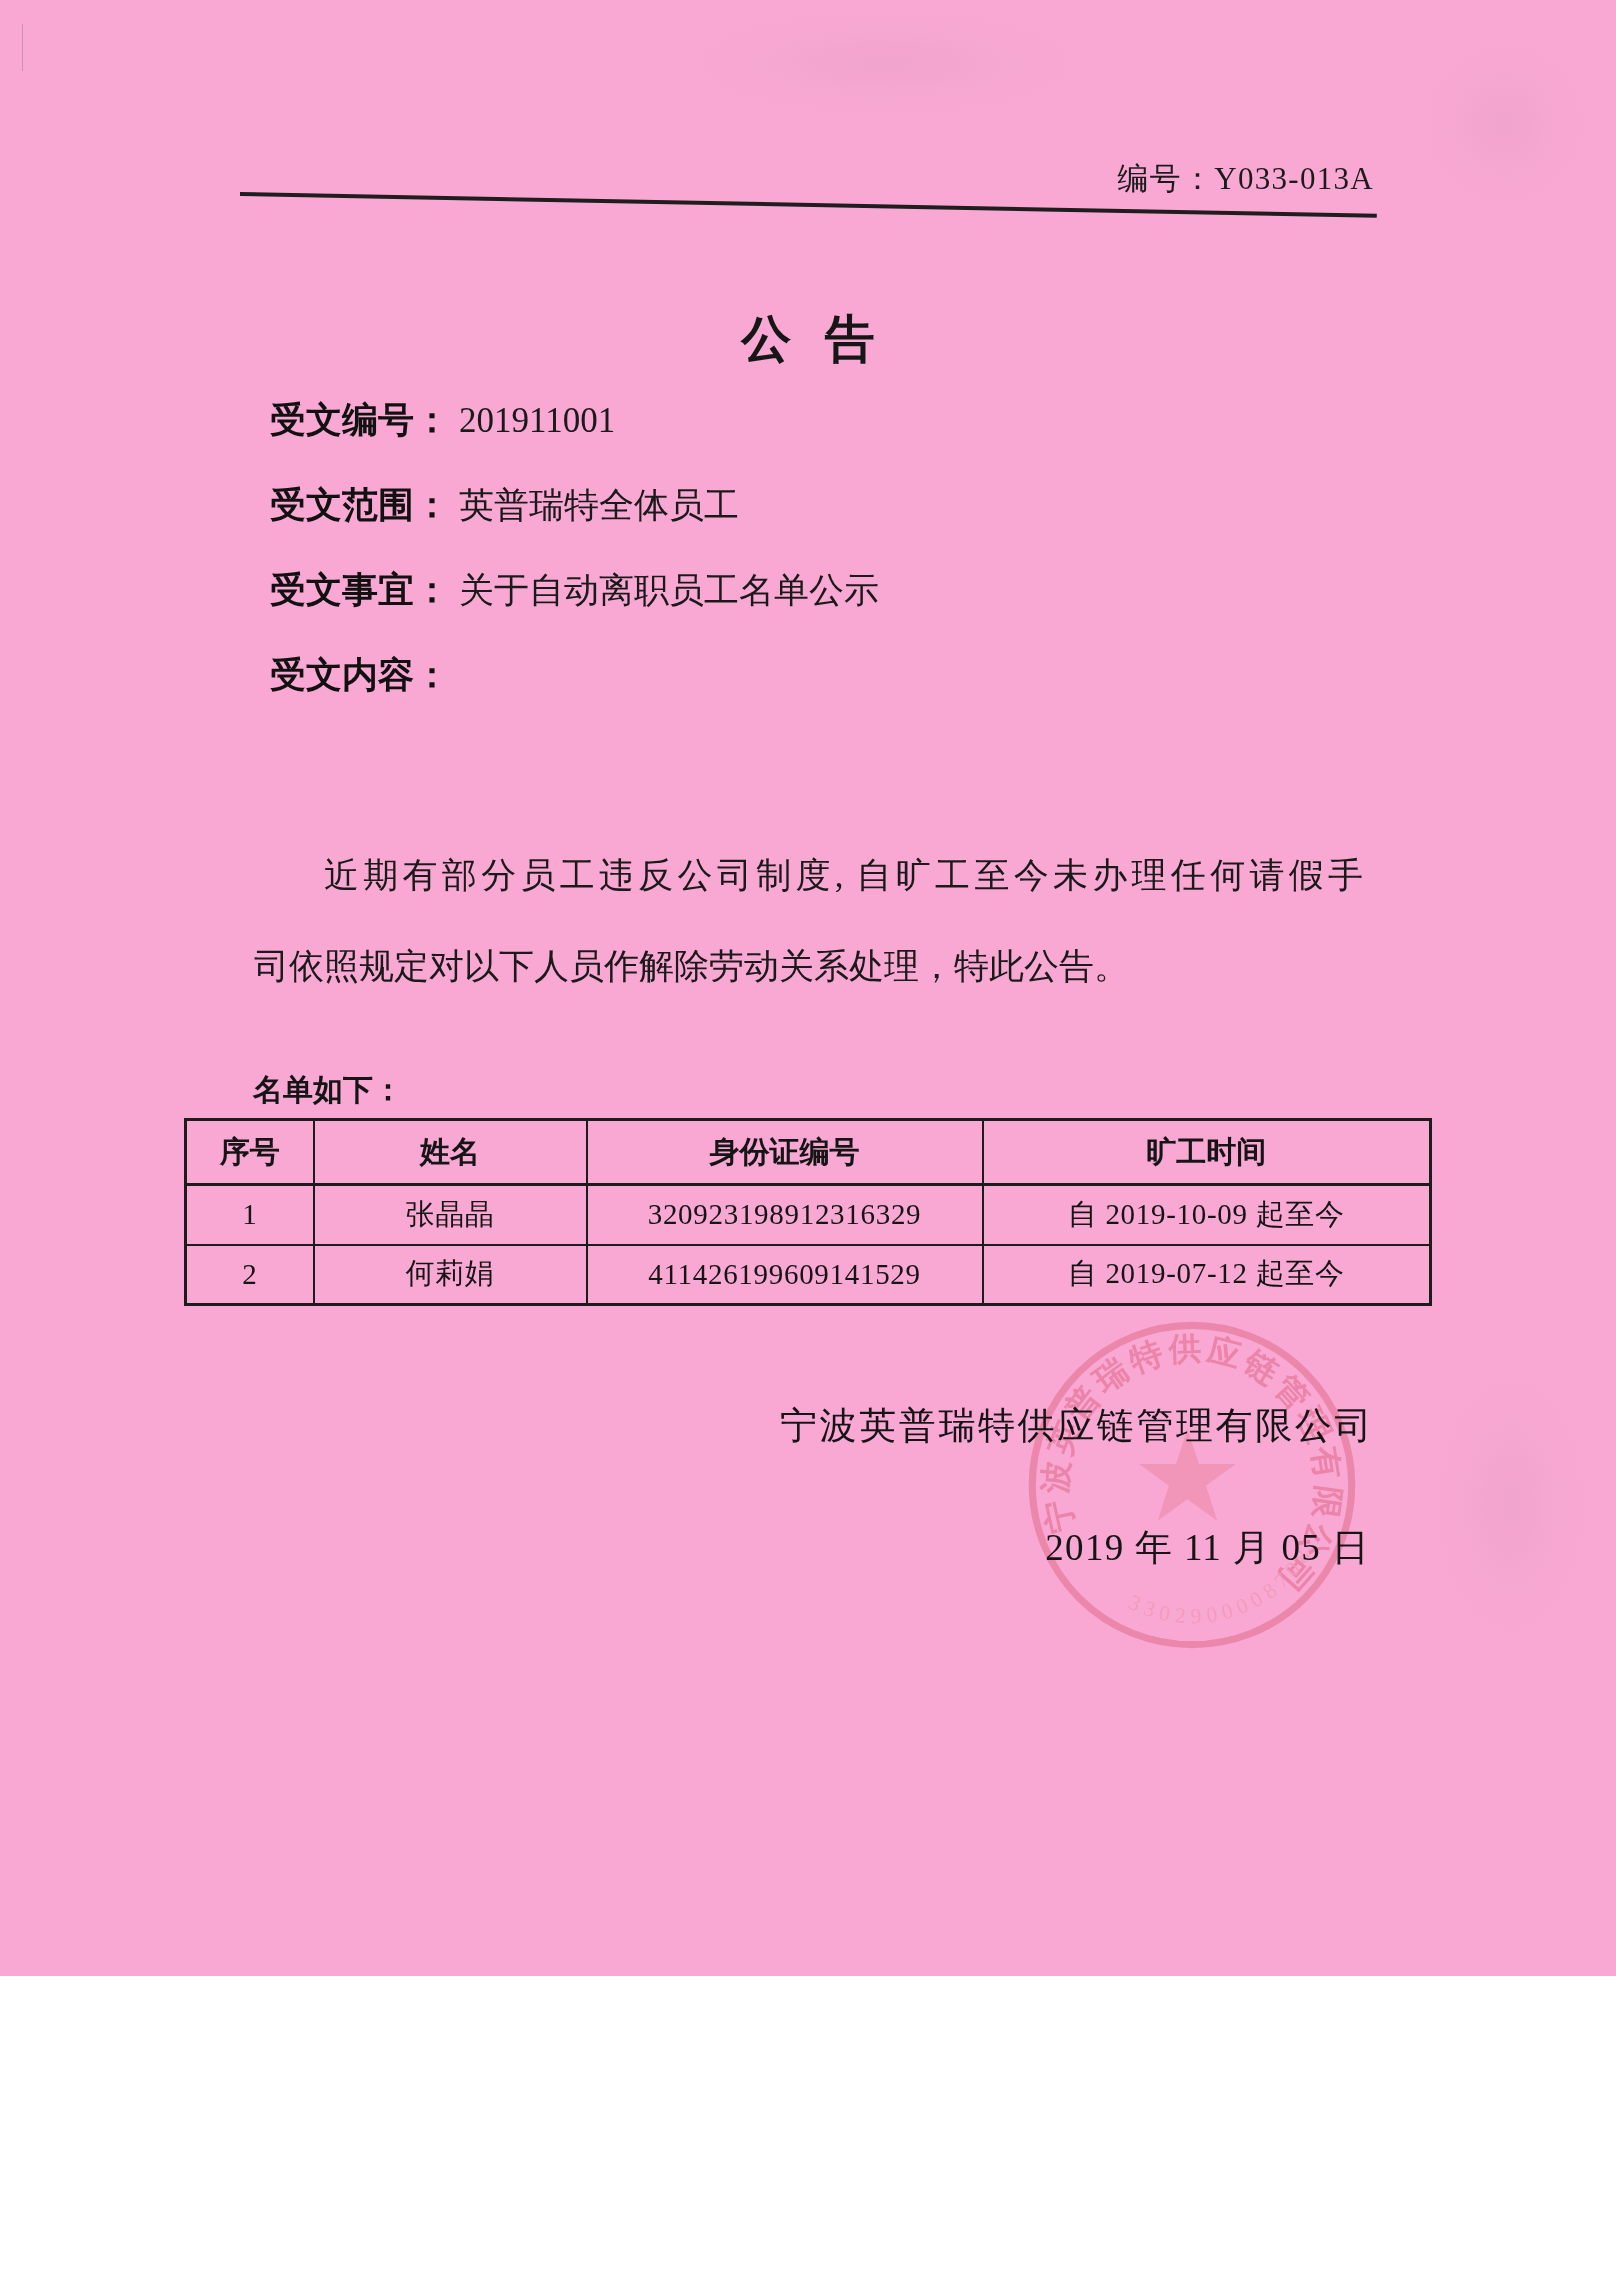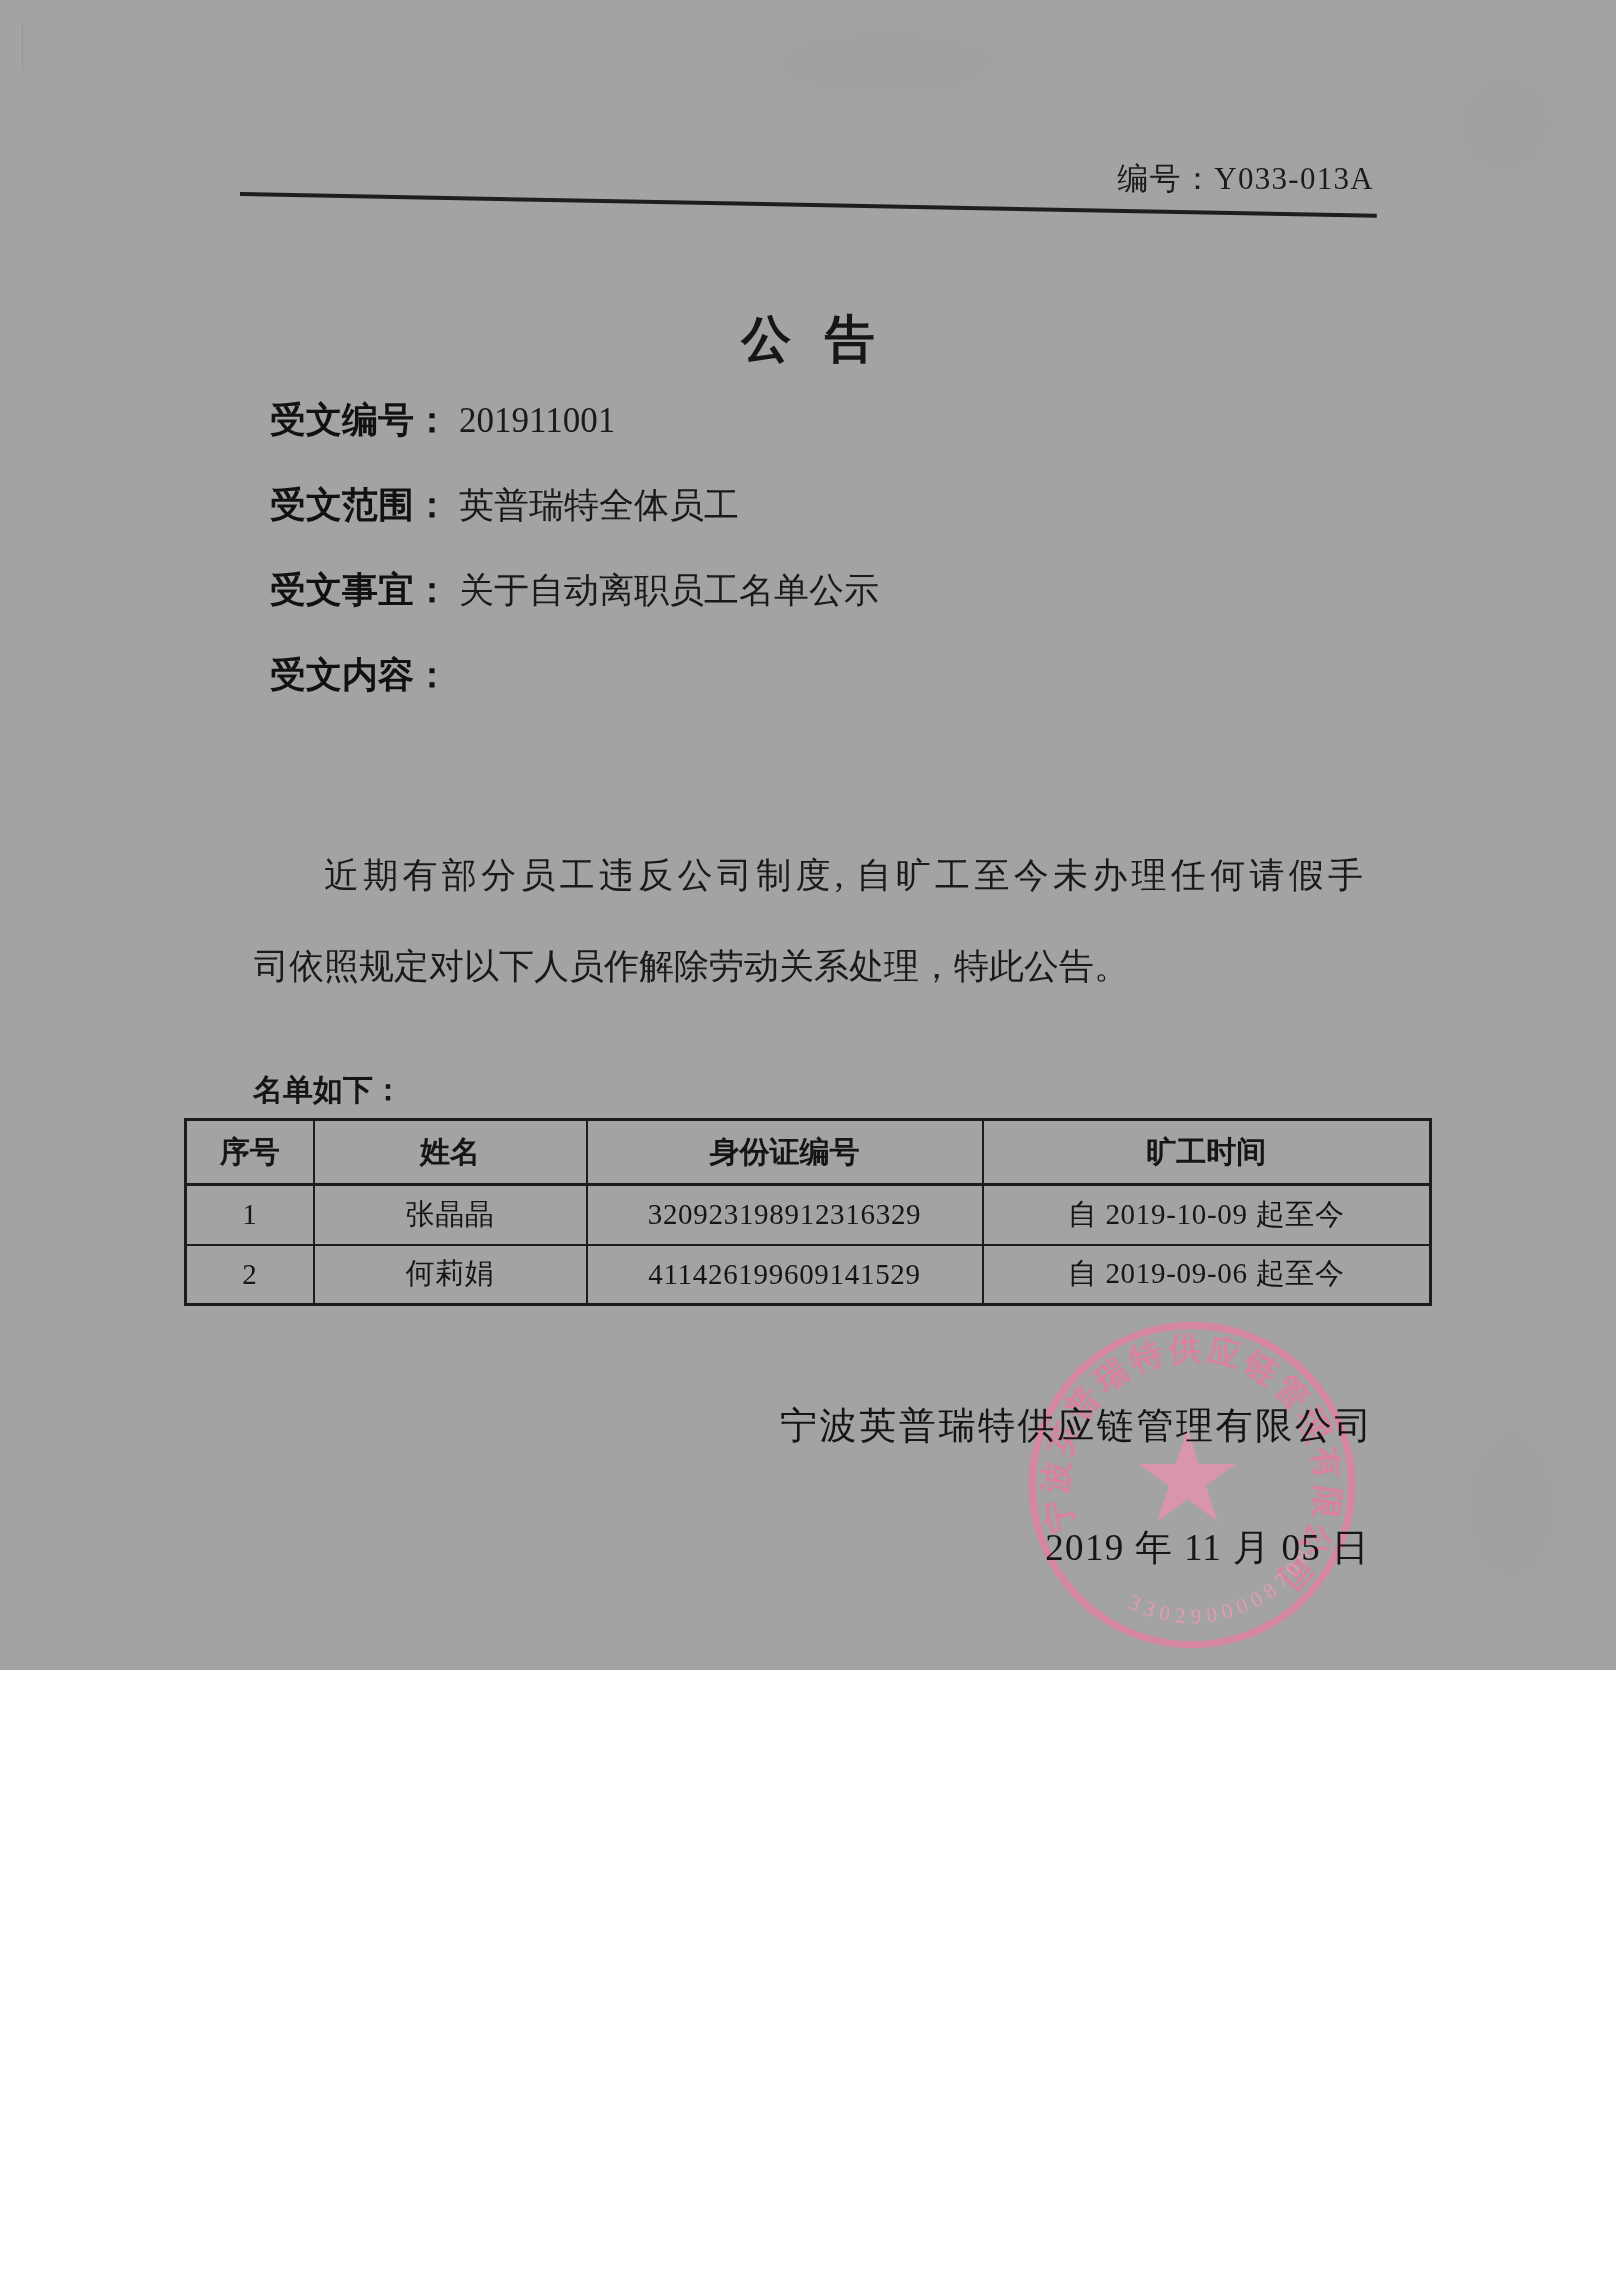--- a/index.html
+++ b/index.html
@@ -4,22 +4,22 @@
 <style>
   * { margin: 0; padding: 0; box-sizing: border-box; }
   html, body { background: #ffffff; }
   body {
     width: 1616px; height: 2284px;
     font-family: "Liberation Serif", "DejaVu Serif", serif;
     color: #151515;
   }
   .page {
     position: relative;
-    width: 1616px; height: 1670px;
-    background: #a3a3a3;
+    width: 1616px; height: 1976px;
+    background: #f9a8d4;
     overflow: hidden;
   }
   
   .scan-hairline {
     position: absolute; left: 21.5px; top: 23.5px;
     width: 1.3px; height: 47px;
     background: #8a8a8a; opacity: .55;
   }
   .scan-smudge {
     position: absolute; border-radius: 50%;
@@ -186,21 +186,21 @@
       <tr>
         <td>1</td>
         <td>张晶晶</td>
         <td>320923198912316329</td>
         <td>自 2019-10-09 起至今</td>
       </tr>
       <tr>
         <td>2</td>
         <td>何莉娟</td>
         <td>411426199609141529</td>
-        <td>自 2019-09-06 起至今</td>
+        <td>自 2019-07-12 起至今</td>
       </tr>
     </tbody>
   </table>
 
   <div class="company-line">宁波英普瑞特供应链管理有限公司</div>
   <div class="date-line">2019 年 11 月 05 日</div>
 
   <svg class="stamp" viewBox="0 0 540 540">
     <defs>
       <path id="arcTop" d="M 96 351.1 A 192 192 0 1 1 380.1 427.3" fill="none"></path>

